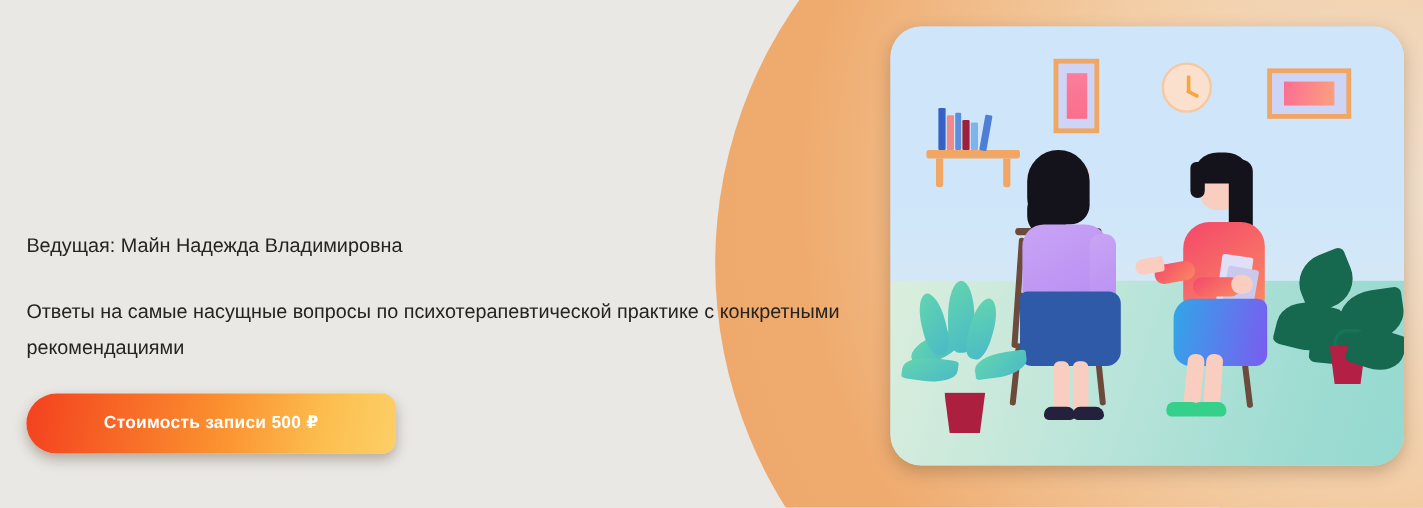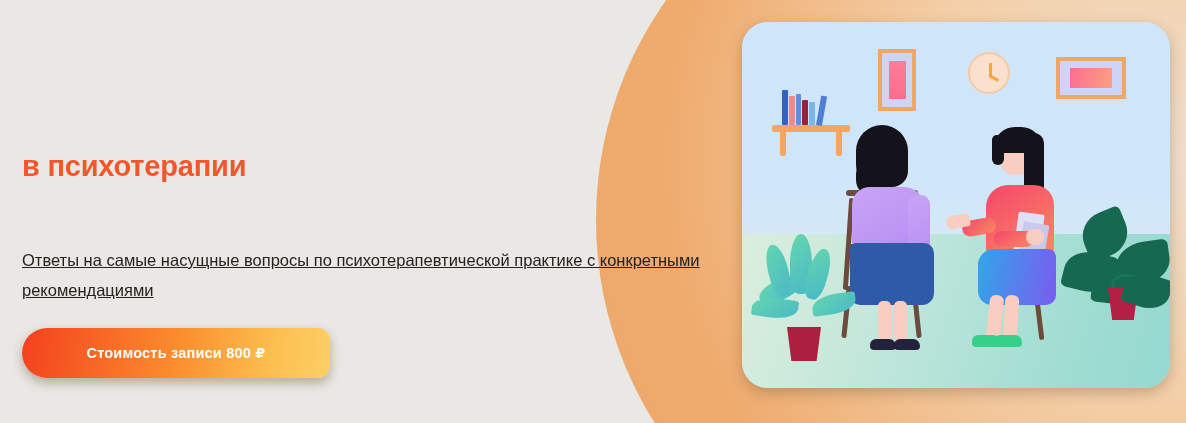--- a/index.html
+++ b/index.html
@@ -42,21 +42,21 @@
     position:absolute;left:0;top:152px;
     font-size:29px;font-weight:bold;line-height:1;
     color:#f4562c;letter-spacing:-.2px;
   }
   .presenter{
     position:absolute;left:0;top:194px;
     font-size:16.5px;color:#26231f;line-height:1.4;
   }
   .desc{
     position:absolute;left:0;top:245px;width:680px;
-    font-size:16.5px;color:#26231f;line-height:1.82;text-decoration:underline;
+    font-size:16.5px;color:#26231f;line-height:1.82;
   }
 
   
   #cta{
     position:absolute;left:22px;top:328px;
     width:308px;height:50px;
     border:0;cursor:pointer;
     border-radius:25px 12px 12px 25px;
     background:linear-gradient(100deg,#f4401f 0%,#f65c23 18%,#fb902f 52%,#fcbe4f 80%,#fdcf66 100%);
     box-shadow:0 5px 11px rgba(80,50,20,.34);
@@ -138,27 +138,27 @@
 </style>
 </head>
 <body>
 
 <div id="bg-blob-2"></div>
 <div id="bg-blob"></div>
 
 <div id="text-col">
 
 
-  <div class="title-sub">в психотерапии</div>
-
+
+  <div class="presenter">Ведущая: Майн Надежда Владимировна</div>
 
   <div class="desc">Ответы на самые насущные вопросы по психотерапевтической практике с конкретными рекомендациями</div>
 </div>
 
-<button id="cta">Стоимость записи 800 ₽</button>
+<button id="cta">Стоимость записи 500 ₽</button>
 
 <div id="illus-card">
 
   <div class="wall"></div>
   <div class="floor"></div>
 
   <div>
     <div class="shelf-board"></div>
     <div class="shelf-leg l"></div>
     <div class="shelf-leg r"></div>

